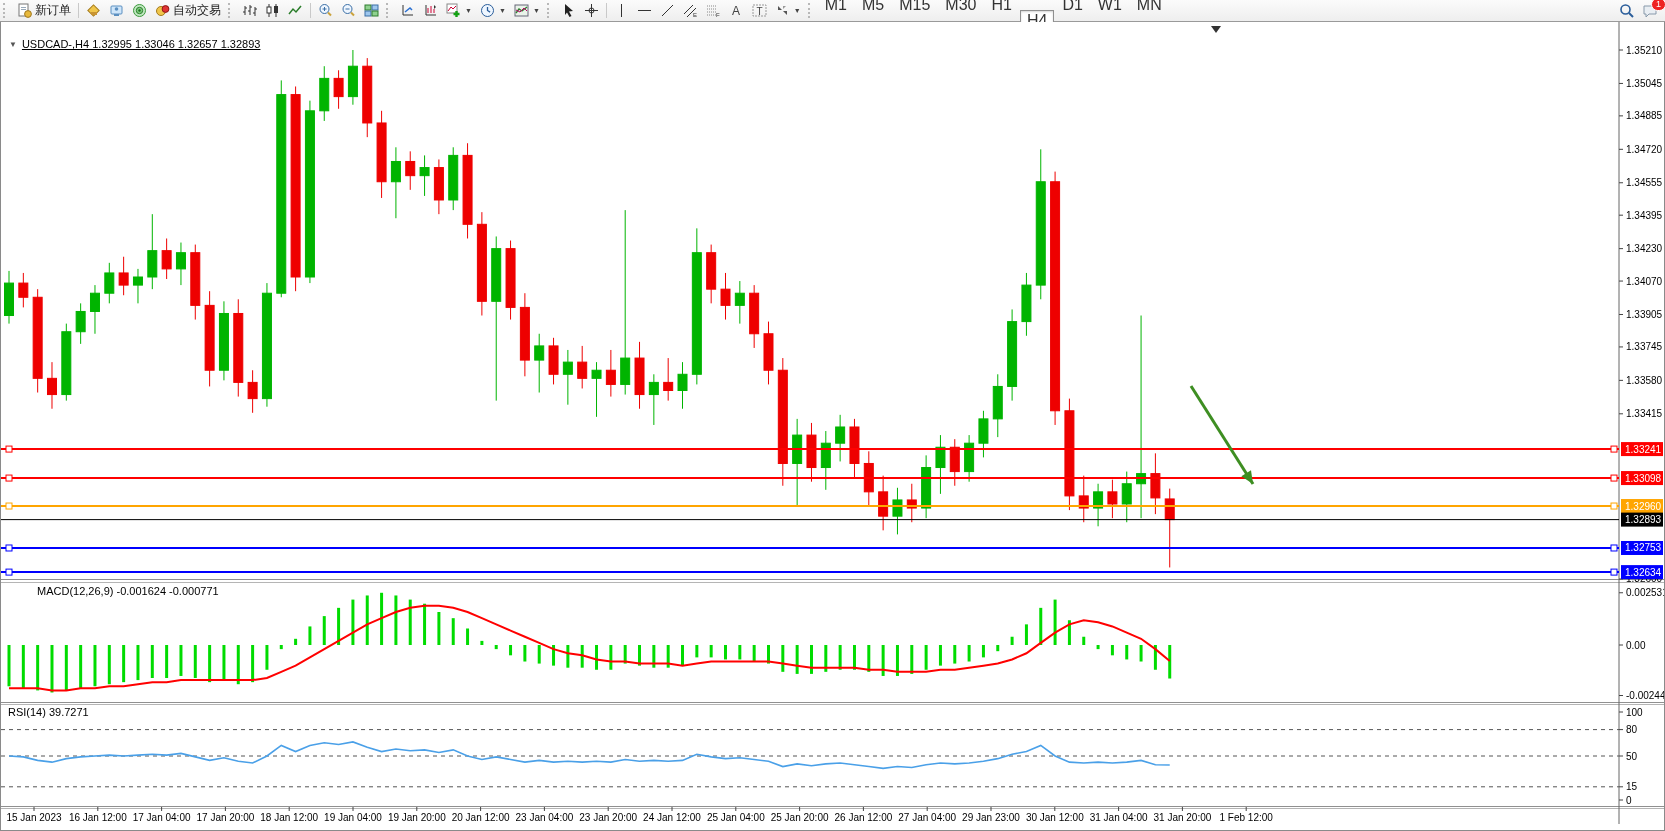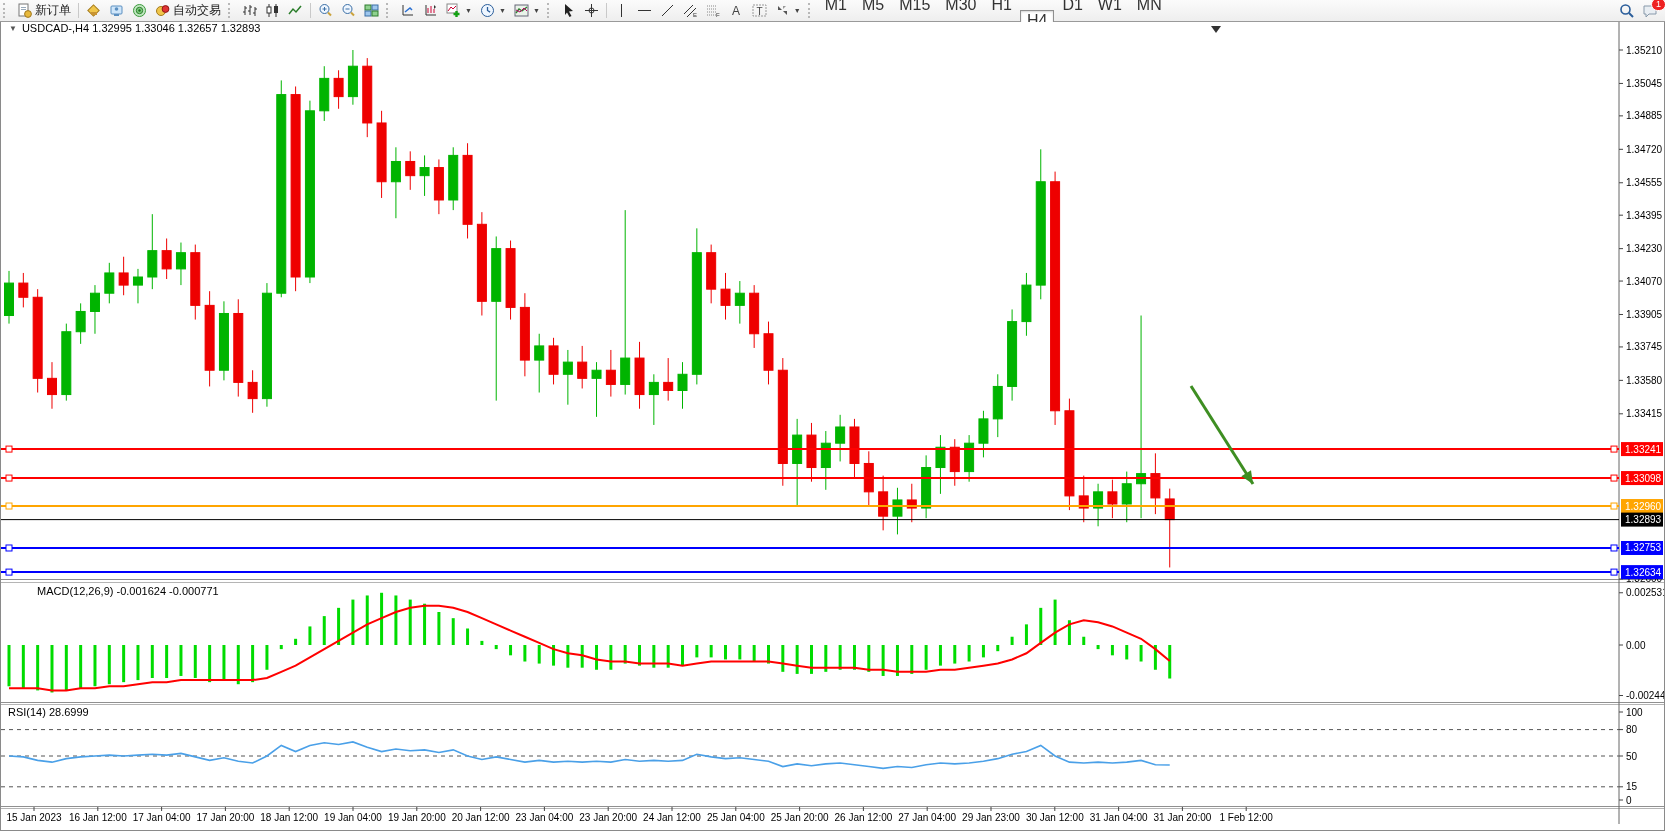--- a/index.html
+++ b/index.html
@@ -680,18 +680,18 @@
       <text x="1117.6" y="799" font-family="&quot;Liberation Sans&quot;,sans-serif" font-size="10px" fill="#000" text-anchor="middle">31 Jan 04:00</text>
       <line x1="1181.3999999999999" y1="785" x2="1181.3999999999999" y2="789" stroke="#444"></line>
       <text x="1181.3999999999999" y="799" font-family="&quot;Liberation Sans&quot;,sans-serif" font-size="10px" fill="#000" text-anchor="middle">31 Jan 20:00</text>
       <line x1="1245.2" y1="785" x2="1245.2" y2="789" stroke="#444"></line>
       <text x="1245.2" y="799" font-family="&quot;Liberation Sans&quot;,sans-serif" font-size="10px" fill="#000" text-anchor="middle">1 Feb 12:00</text>
       <path d="M1210 4 l10 0 l-5 7 z" fill="#333"></path>
       <line x1="1190" y1="364" x2="1252" y2="462" stroke="#3e8e22" stroke-width="3"></line>
       <polygon points="1252,462 1240.3412877058413,454.24923051290807 1249.9898001195131,448.14506959813616" fill="#3e8e22"></polygon>
     </svg>
 
-  <div class="floatlabel" style="left:8px;top:0;">
+  <div class="floatlabel" style="left:8px;top:16px;text-decoration:underline;">
     <span class="title-caret">▼</span><span>USDCAD-,H4  1.32995 1.33046 1.32657 1.32893</span>
   </div>
   <div class="floatlabel" id="macd-label" style="left: 7px; top: 563px; margin-left: 29px;">MACD(12,26,9) -0.001624 -0.000771</div>
-  <div class="floatlabel" id="rsi-label" style="left: 7px; top: 684px;">RSI(14) 28.6999</div>
+  <div class="floatlabel" id="rsi-label" style="left: 7px; top: 684px;">RSI(14) 39.7271</div>
 </div>
 
 </body></html>

